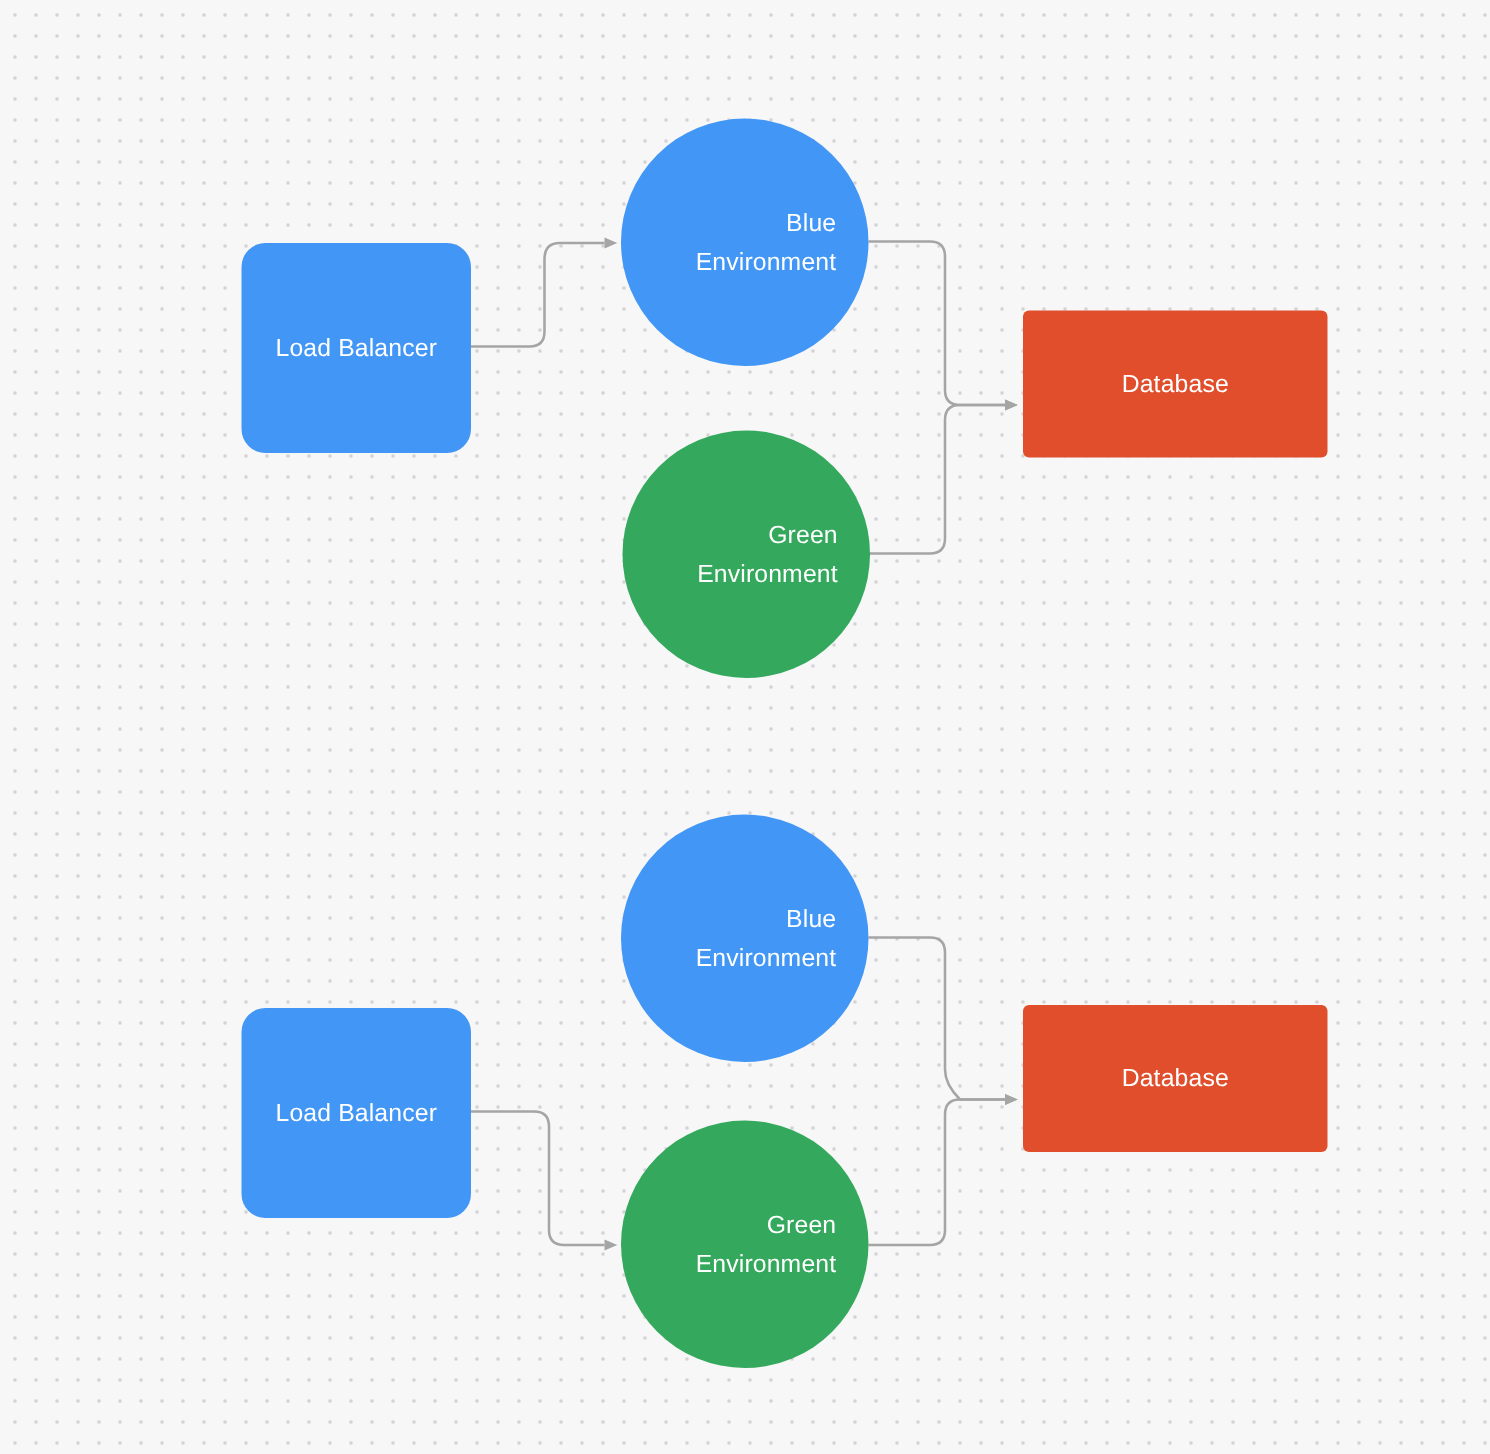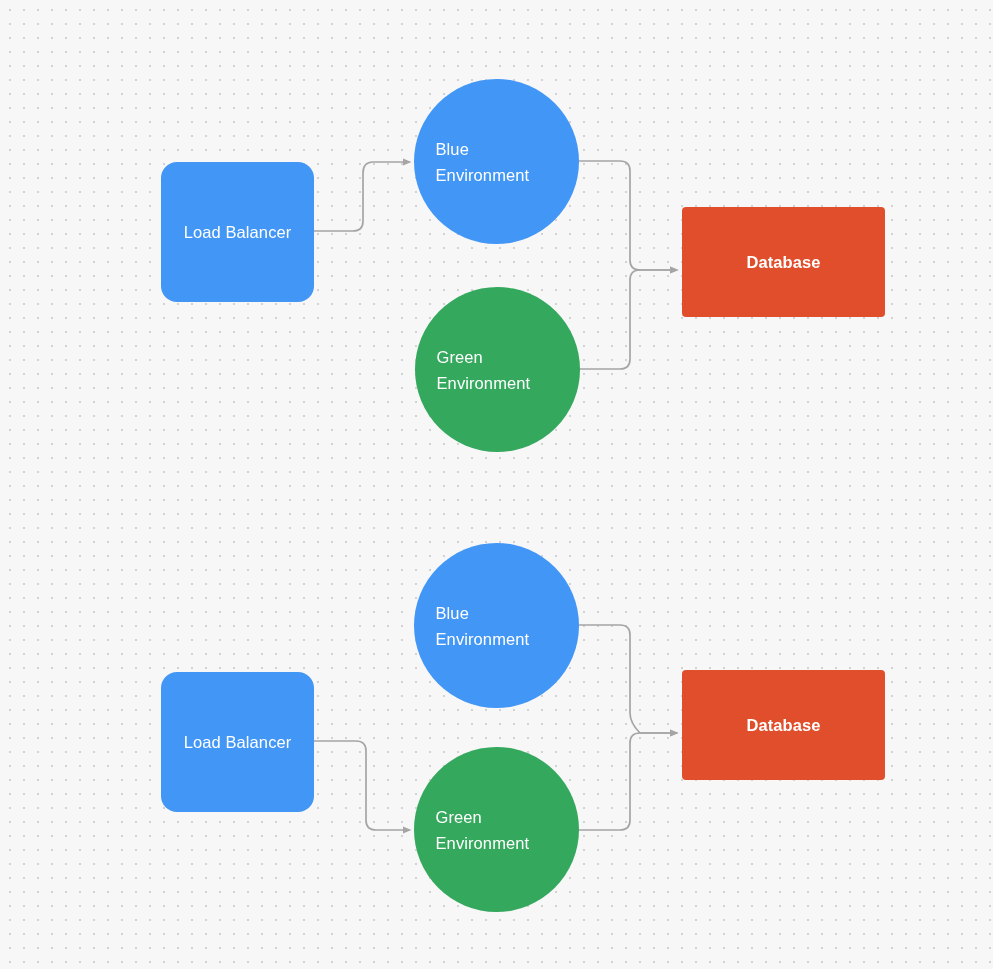--- a/index.html
+++ b/index.html
@@ -30,21 +30,21 @@
   }
   .node {
     position: absolute;
     display: flex;
     align-items: center;
     justify-content: center;
     color: #FFFFFF;
     font-size: 16.5px;
     font-weight: 500;
     letter-spacing: 0.1px;
-    text-align: left;
+    text-align: right;
     box-sizing: border-box;
     user-select: none;
   }
   .node .label {
     display: block;
     line-height: 26px;
   }
   .shape-rounded-square {
     width: 153px;
     height: 140px;
@@ -53,23 +53,22 @@
   .shape-circle {
     width: 165px;
     height: 165px;
     border-radius: 50%;
   }
   .shape-circle .label {
     width: 122px;
   }
   .shape-rectangle {
     width: 203px;
-    height: 110px;
+    height: 98px;
     border-radius: 4px;
-    font-weight: bold;
   }
 </style>
 </head>
 <body>
 
 <div class="canvas" style="background-color: rgb(247, 247, 248); color: rgb(255, 255, 255);">
 
   <svg class="wires" width="993" height="969" viewBox="0 0 993 969" aria-hidden="true">
     <defs>
       <marker id="arrow" viewBox="0 0 10 9" refX="0.5" refY="4.5" markerWidth="10" markerHeight="9" markerUnits="userSpaceOnUse" orient="auto">

